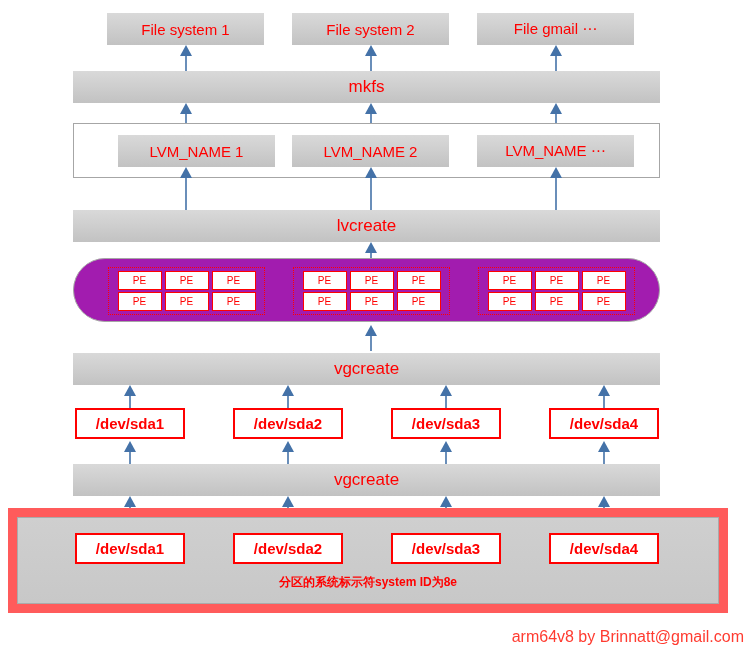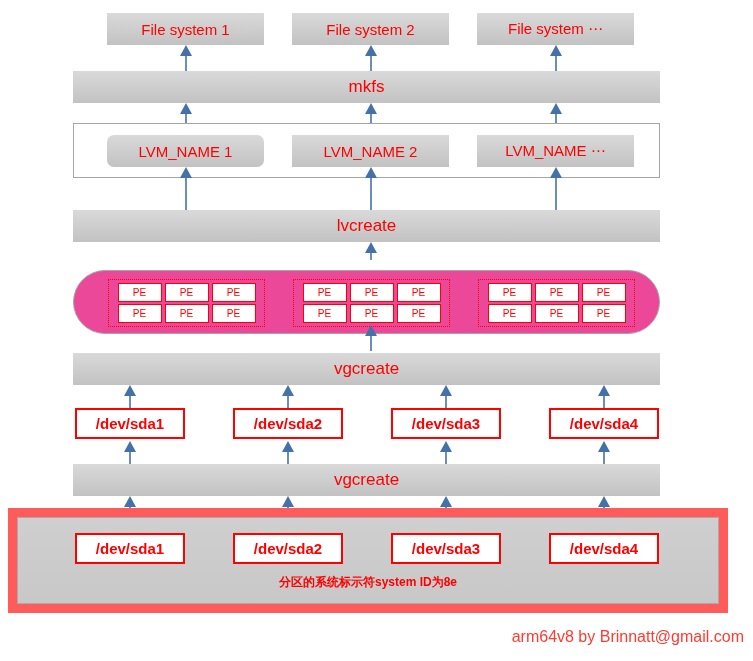--- a/index.html
+++ b/index.html
@@ -63,22 +63,21 @@
   }
 
   
   .pe-container {
     left: 73px;
     top: 258px;
     width: 587px;
     height: 64px;
     border: 1.5px solid #a6a6a6;
     border-radius: 32px;
-    background: #ec4899;
-    margin-top: 12px;
+    background: #a21caf;
   }
   .pe-cluster {
     position: absolute;
     top: 8px;
     width: 157px;
     height: 48px;
     border: 1.5px dotted #ff0000;
     display: flex;
     flex-direction: column;
     justify-content: center;
@@ -167,21 +166,21 @@
 
 <div id="diagram">
 
   <div class="abs gray-box" style="left:107px; top:13px;">
     <span>File system 1</span>
   </div>
   <div class="abs gray-box" style="left:292px; top:13px;">
     <span>File system 2</span>
   </div>
   <div class="abs gray-box" style="left:477px; top:13px;">
-    <span>File system ⋯</span>
+    <span>File gmail ⋯</span>
   </div>
 
   <div class="arrow" style="left:179px; top:45px;">
     <svg width="14" height="28" viewBox="0 0 14 28">
         <line x1="7" y1="28" x2="7" y2="9" stroke="#4472a8" stroke-width="1.6"></line>
         <polygon points="7,0 13,11 1,11" fill="#4472a8"></polygon>
       </svg>
   </div>
   <div class="arrow" style="left:364px; top:45px;">
     <svg width="14" height="28" viewBox="0 0 14 28">
@@ -213,21 +212,21 @@
       </svg>
   </div>
   <div class="arrow" style="left:549px; top:103px;">
     <svg width="14" height="22" viewBox="0 0 14 22">
         <line x1="7" y1="22" x2="7" y2="9" stroke="#4472a8" stroke-width="1.6"></line>
         <polygon points="7,0 13,11 1,11" fill="#4472a8"></polygon>
       </svg>
   </div>
 
   <div class="abs lvm-container"></div>
-  <div class="abs gray-box" style="left:107px; top:135px;border-radius:7px;">
+  <div class="abs gray-box" style="left:118px; top:135px;">
     <span>LVM_NAME 1</span>
   </div>
   <div class="abs gray-box" style="left:292px; top:135px;text-align:right;">
     <span>LVM_NAME 2</span>
   </div>
   <div class="abs gray-box" style="left:477px; top:135px;">
     <span>LVM_NAME ⋯</span>
   </div>
 
   <div class="arrow" style="left:179px; top:167px;">

